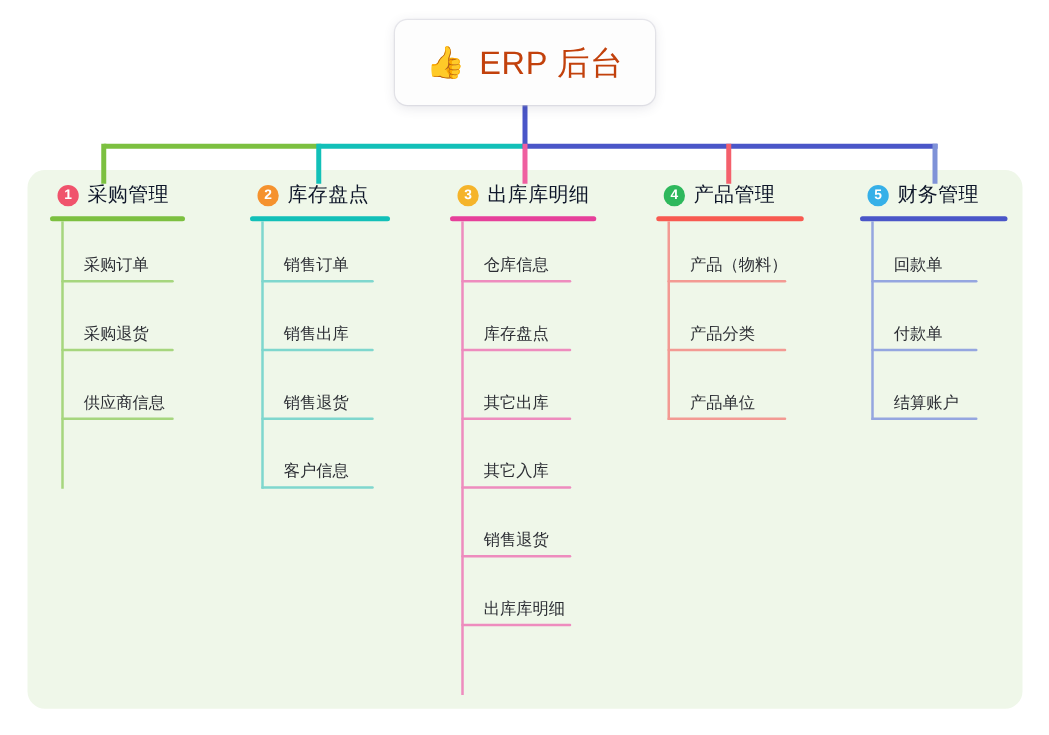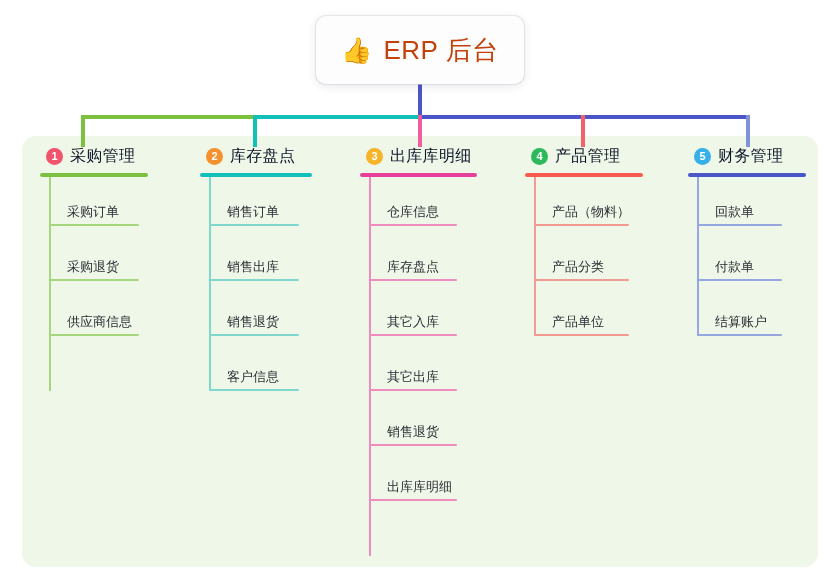--- a/index.html
+++ b/index.html
@@ -216,25 +216,25 @@
           <div class="spine" style="background: rgb(238, 140, 190); height: 379px;"></div>
           <div class="child">
             <div class="child-label">仓库信息</div>
             <div class="child-rule" style="width: 88px; background: rgb(238, 140, 190);"></div>
           </div>
           <div class="child">
             <div class="child-label">库存盘点</div>
             <div class="child-rule" style="width: 88px; background: rgb(238, 140, 190);"></div>
           </div>
           <div class="child">
+            <div class="child-label">其它出库</div>
+            <div class="child-rule" style="width: 88px; background: rgb(238, 140, 190);"></div>
+          </div>
+          <div class="child">
             <div class="child-label">其它入库</div>
-            <div class="child-rule" style="width: 88px; background: rgb(238, 140, 190);"></div>
-          </div>
-          <div class="child">
-            <div class="child-label">其它出库</div>
             <div class="child-rule" style="width: 88px; background: rgb(238, 140, 190);"></div>
           </div>
           <div class="child">
             <div class="child-label">销售退货</div>
             <div class="child-rule" style="width: 88px; background: rgb(238, 140, 190);"></div>
           </div>
           <div class="child">
             <div class="child-label">出库库明细</div>
             <div class="child-rule" style="width: 88px; background: rgb(238, 140, 190);"></div>
           </div>

